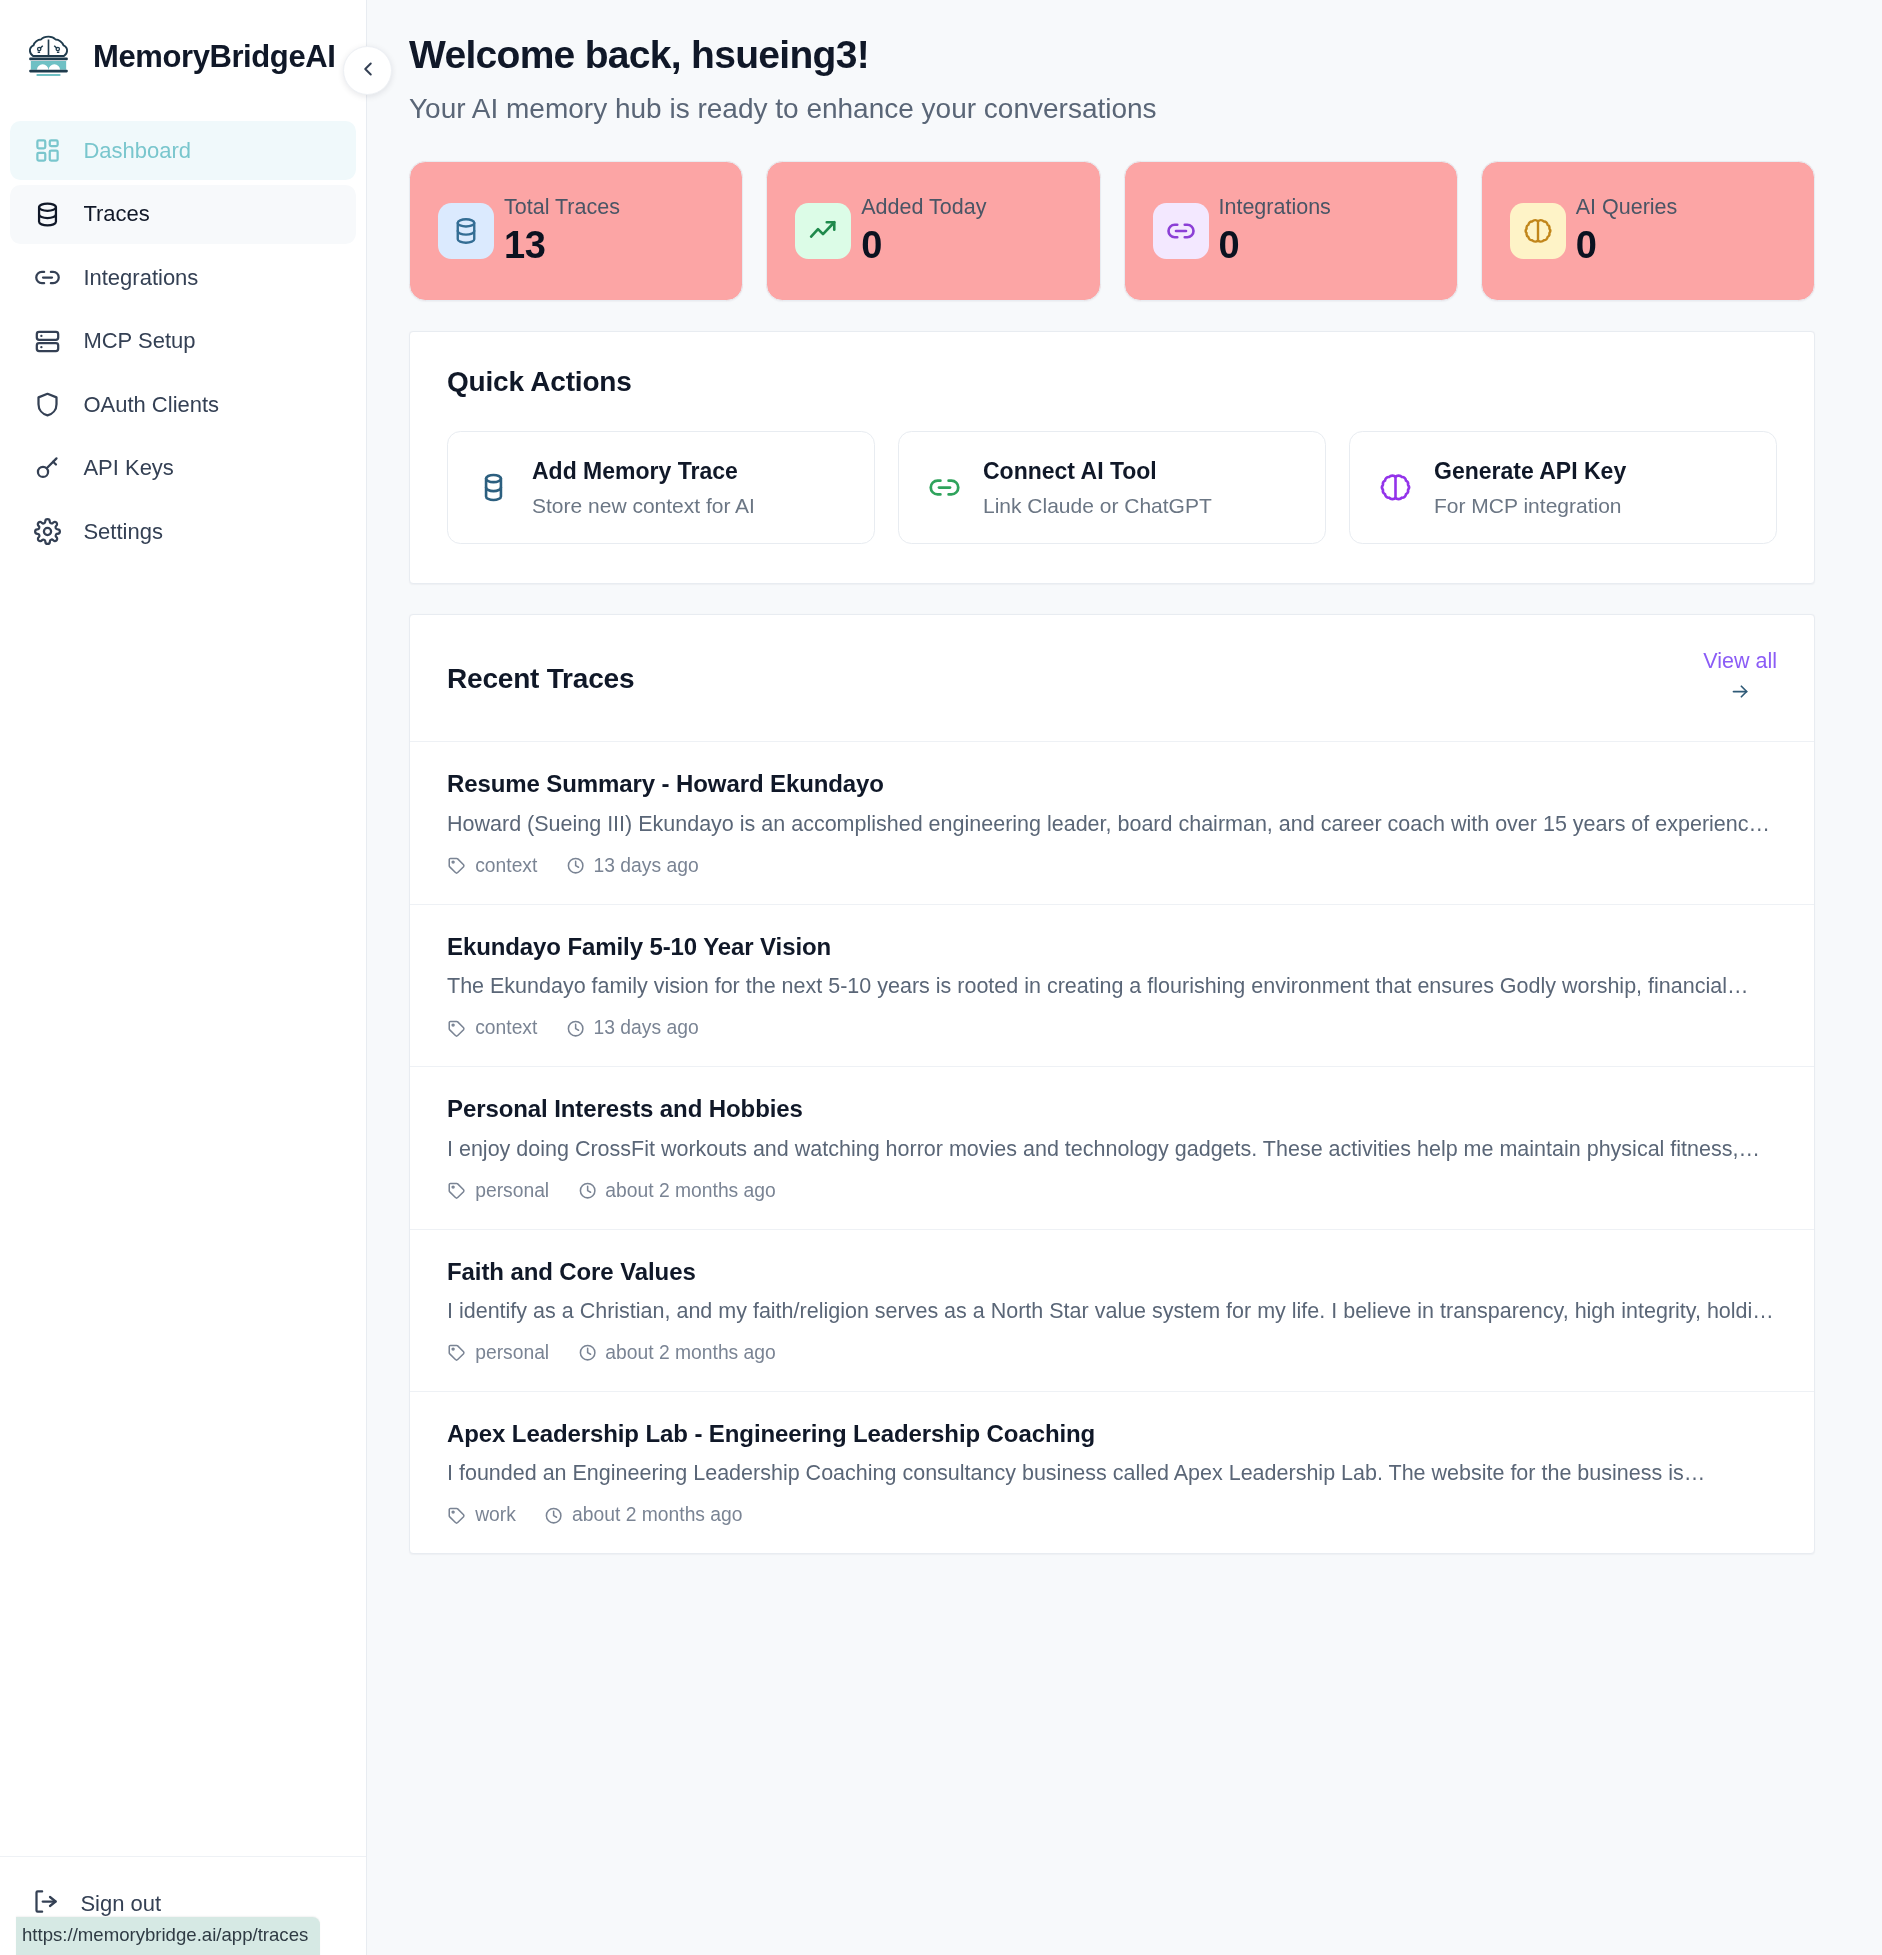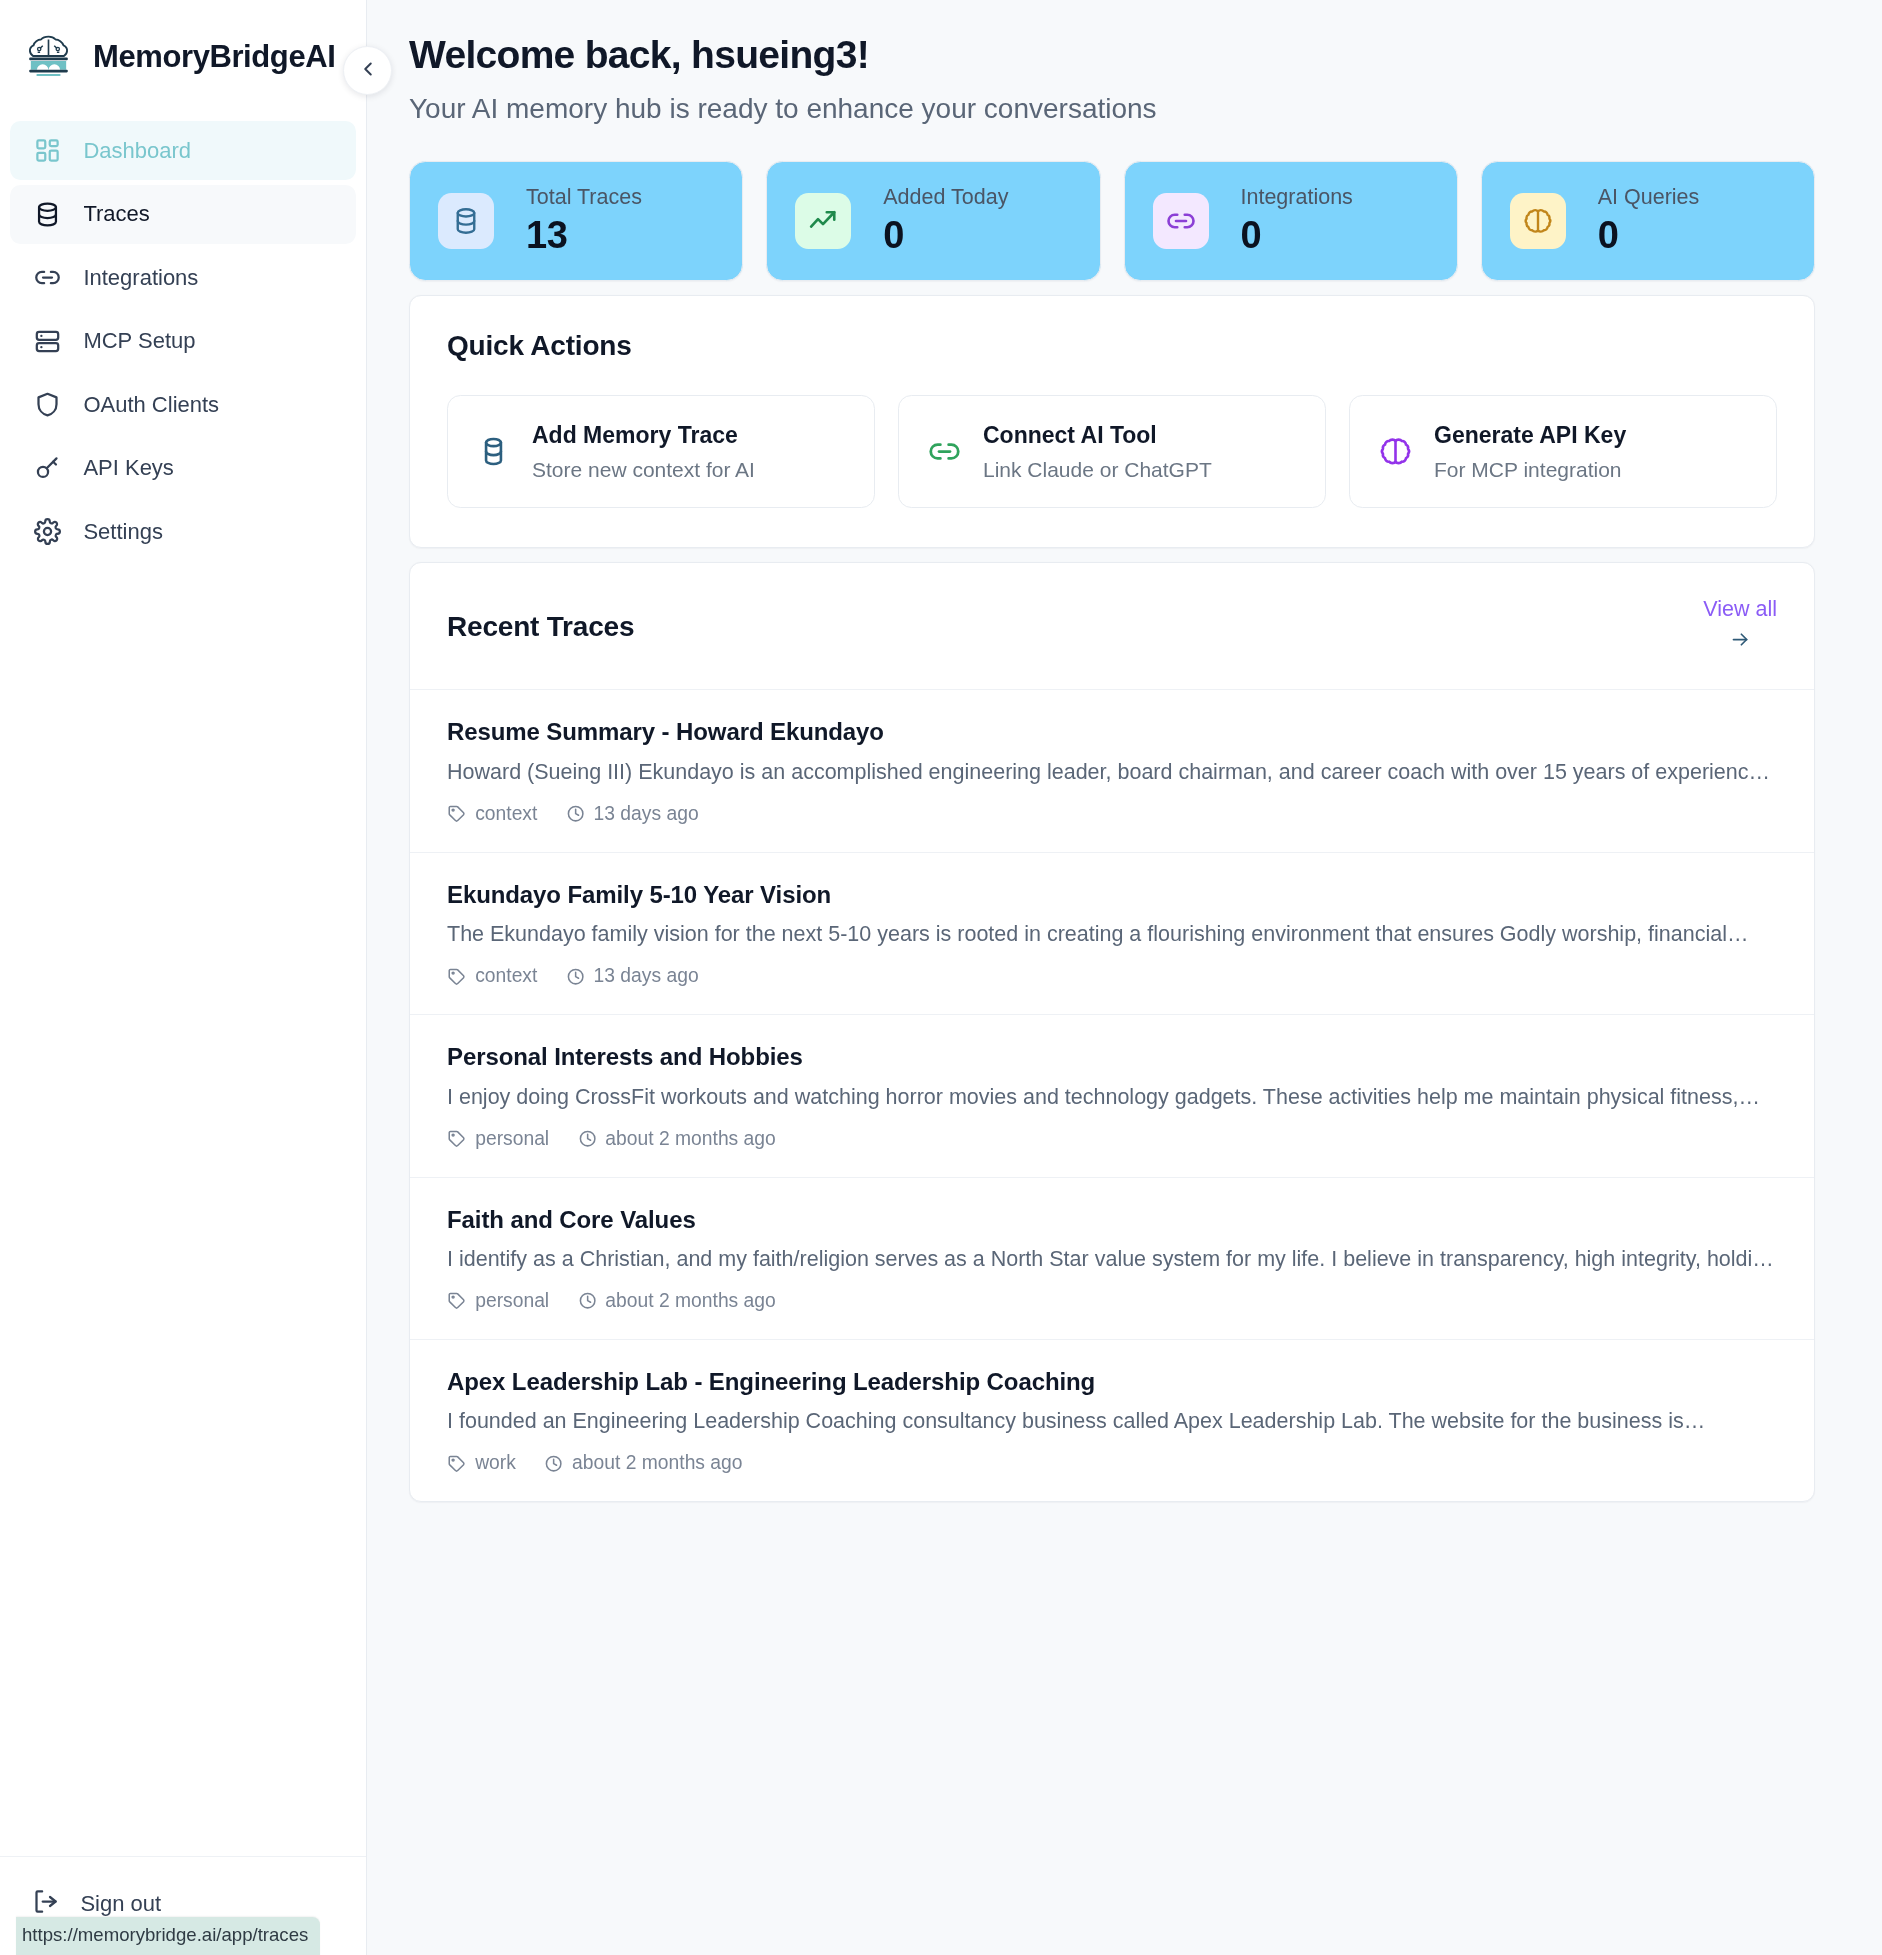--- a/index.html
+++ b/index.html
@@ -67,36 +67,36 @@
   }
 
   
   .main { flex: 1 1 auto; height: 1955px; background: #f7f9fb; padding: 33px 68px 0 42px; overflow: hidden; }
   .page-title { font-size: 39px; font-weight: 700; color: #101828; letter-spacing: -0.7px; }
   .page-sub { font-size: 28px; color: #5a6677; margin-top: 16px; font-weight: 400; }
 
   
   .stats { display: flex; gap: 23px; margin-top: 36px; }
   .stat-card {
-    flex: 1 1 0; background: #7dd3fc; border: 0.7px solid #e8ecf1;
-    border-radius: 16.3px; padding: 30px 28px; height: 120px;
-    display: flex; align-items: center; gap: 32px;
+    flex: 1 1 0; background: #fca5a5; border: 0.7px solid #e8ecf1;
+    border-radius: 16.3px; padding: 30px 28px; height: 140px;
+    display: flex; align-items: center; gap: 10px;
     box-shadow: 0 0.7px 1.5px rgba(16,24,40,.04);
   }
   .stat-ico {
     width: 56px; height: 56px; flex: 0 0 56px; border-radius: 13.4px;
     display: flex; align-items: center; justify-content: center;
   }
   .stat-label { font-size: 21.5px; color: #42506180; color:#4a5565; font-weight: 400; }
   .stat-value { font-size: 38px; font-weight: 700; color: #0b1220; margin-top: 4.5px; letter-spacing: -0.4px; }
 
   
   .panel {
-    background: #fff; border: 0.7px solid #e8ecf1; border-radius: 12px;
-    margin-top: 14px; box-shadow: 0 0.7px 1.5px rgba(16,24,40,.04);
+    background: #fff; border: 0.7px solid #e8ecf1; border-radius: 4px;
+    margin-top: 30px; box-shadow: 0 0.7px 1.5px rgba(16,24,40,.04);
   }
   .panel-pad { padding: 34px 37px 39px 37px; }
   .panel-title { font-size: 28px; font-weight: 600; color: #101828; letter-spacing: -0.2px; }
 
   .qa-grid { display: flex; gap: 23px; margin-top: 33px; }
   .qa-card {
     flex: 1 1 0; border: 0.7px solid #e8ecf1; border-radius: 13.4px;
     padding: 25px 27px; height: 113px; background: #fff;
     display: flex; align-items: center; gap: 21px; cursor: pointer;
   }

